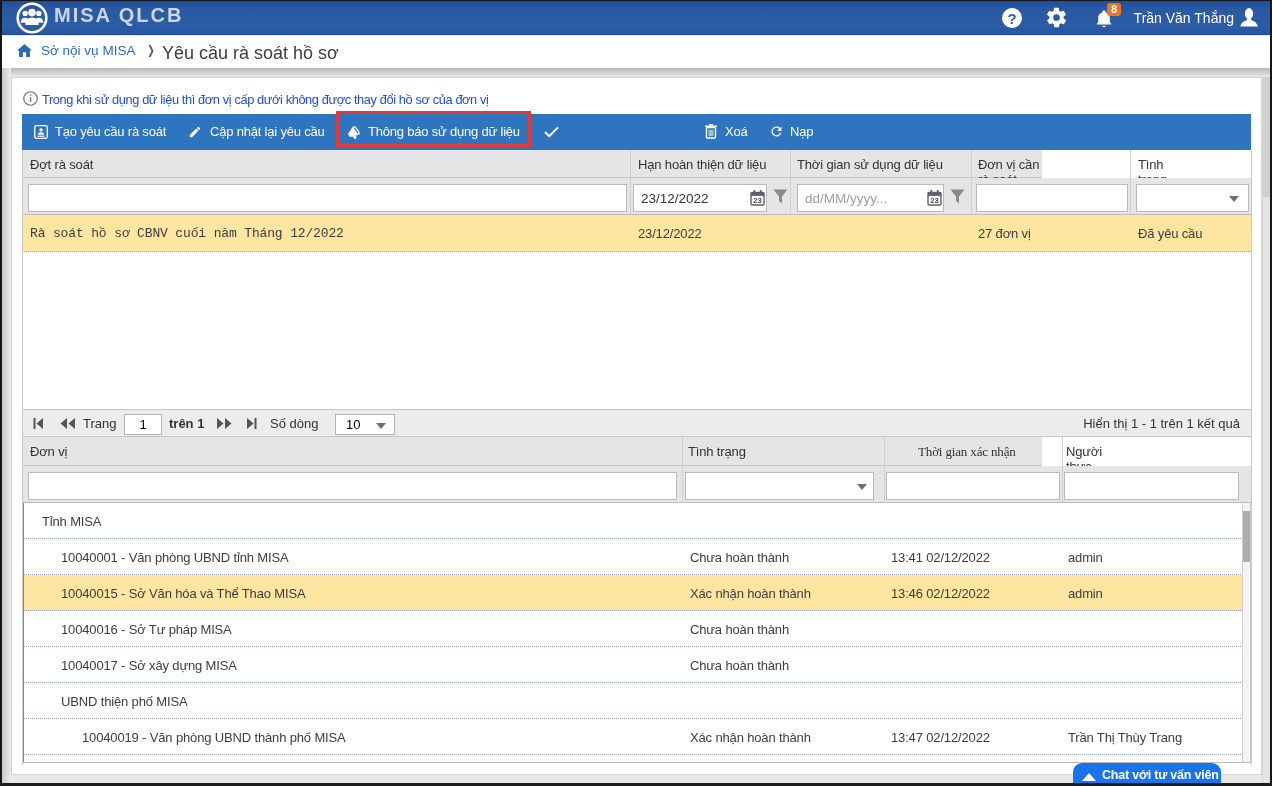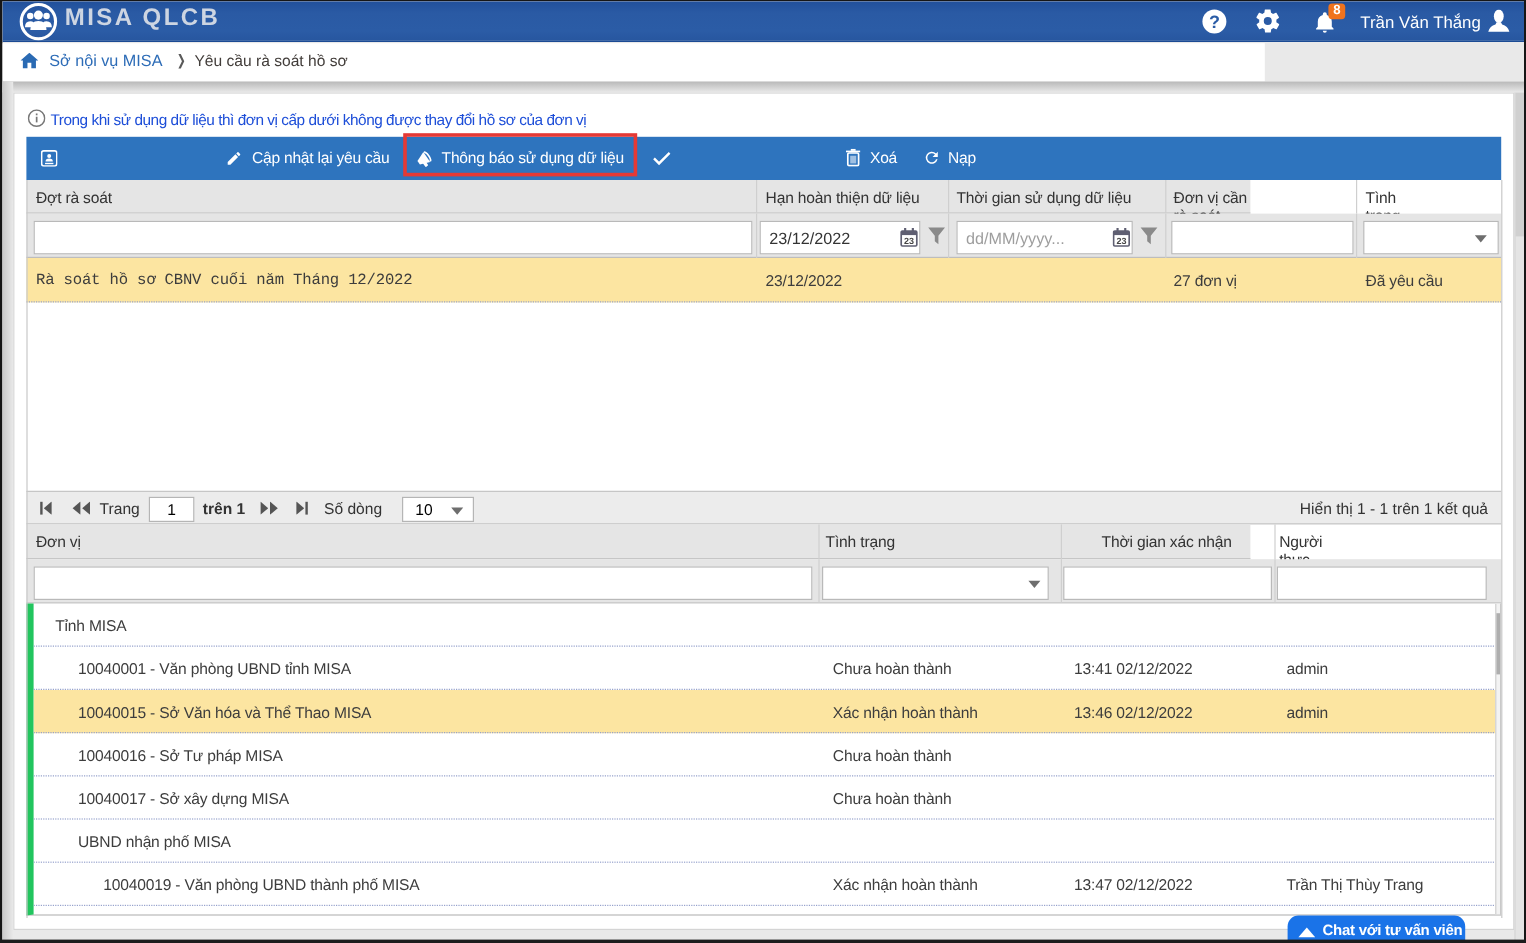--- a/index.html
+++ b/index.html
@@ -7,25 +7,25 @@
 body { font-family:"Liberation Sans", sans-serif; background:#161616; position:relative; }
 .window { position:absolute; left:2px; top:1px; width:1268px; height:783px; background:#e9e9e9; overflow:hidden; }
 
 .appbar { position:absolute; left:0; top:0; width:1268px; height:34px;
   background:linear-gradient(#21509b, #2a5aa4 30%, #2b5ca6 75%, #27569f); border-bottom:1px solid #1c4b94; }
 .logo { position:absolute; left:13px; top:0px; }
 .brand { position:absolute; left:52px; top:3px; font-size:20px; font-weight:bold; color:#cdd5e2; letter-spacing:2px; }
 .abicon { position:absolute; top:0; }
 .uname { position:absolute; right:36px; top:9px; font-size:14px; color:#fff; white-space:nowrap; }
 
-.crumb { position:absolute; left:0; top:35px; width:1052px; height:32px; background:#fff; }
+.crumb { position:absolute; left:0; top:35px; width:1268px; height:32px; background:#fff; }
 .crumb .home { position:absolute; left:15px; top:8px; }
 .crumb .lnk { position:absolute; left:39px; top:7px; font-size:13.5px; color:#2d6cb7; }
 .crumb .sep { position:absolute; left:144px; top:7px; font-size:12px; color:#5a5a5a; transform:scaleX(0.75); }
-.crumb .cur { position:absolute; left:160px; top:7px; font-size:13px; color:#423d3a; }
+.crumb .cur { position:absolute; left:160px; top:7px; font-size:18px; color:#423d3a; }
 
 .bodyarea { position:absolute; left:0; top:67px; width:1268px; height:716px; background:#e9e9e9; }
 .topshadow { position:absolute; left:0; top:0; width:1268px; height:9px; background:linear-gradient(#b9b9b9,#e9e9e9); }
 .leftshadow { position:absolute; left:0; top:0; width:9px; height:716px; background:linear-gradient(90deg,#c9c9c9,#e9e9e9); }
 .vsb { position:absolute; left:1260px; top:1px; width:8px; height:715px; background:#e4e4e4; border-left:1px solid #d6d6d6; }
 .vsb .thumb { position:absolute; left:0px; top:8px; width:7px; height:120px; background:#d0d0d0; }
 .panel { position:absolute; left:9px; top:9px; width:1251px; height:698px; background:#fff; border:1px solid #d4d4d4; }
 
 .info-ic { position:absolute; left:11px; top:13px; }
 .info-tx { position:absolute; left:30px; top:14px; font-size:12.8px; letter-spacing:-0.38px; color:#1d4ed8; }
@@ -109,20 +109,21 @@
       </svg>
       <div class="info-tx">Trong khi sử dụng dữ liệu thì đơn vị cấp dưới không được thay đổi hồ sơ của đơn vị</div>
 
       <div class="toolbar">
         <svg class="tbi" style="left:12px; top:11px;" width="14" height="14" viewBox="0 0 16 16">
           <rect x="0.8" y="0.8" width="14.4" height="14.4" rx="2" fill="none" stroke="#fff" stroke-width="1.5"></rect>
           <circle cx="8" cy="5.6" r="1.9" fill="#fff"></circle>
           <path d="M4.5 11 q0-2.8 3.5-2.8 q3.5 0 3.5 2.8 z" fill="#fff"></path>
           <rect x="4" y="12.2" width="8" height="1.3" fill="#fff"></rect>
         </svg>
+        <div class="tb" style="left:33px;">Tạo yêu cầu rà soát</div>
         <svg class="tbi" style="left:166px; top:11px;" width="14" height="14" viewBox="0 0 24 24">
           <path fill="#fff" d="M3 17.2V21h3.8L17.8 9.9l-3.7-3.7L3 17.2zM20.7 7a1 1 0 0 0 0-1.4l-2.3-2.3a1 1 0 0 0-1.4 0l-1.8 1.8 3.7 3.7L20.7 7z"></path>
         </svg>
         <div class="tb" style="left:188px;">Cập nhật lại yêu cầu</div>
         <div class="redbox"></div>
         <svg class="tbi" style="left:324px; top:10px;" width="16" height="16" viewBox="0 0 16 16">
           <g transform="rotate(-35 8 8)" fill="#fff">
             <path d="M1.8 6.2 L10 3 L10 13 L1.8 9.8 z"></path>
             <path d="M10.6 2.8 a2.1 5.2 0 0 1 0 10.4 l-0.55-1.5 a1.25 3.7 0 0 0 0-7.4 z"></path>
             <rect x="4.4" y="9.6" width="2.7" height="4.8" rx="0.7"></rect>
@@ -227,40 +228,40 @@
         <div class="pgbox" style="left:313px; top:3.5px; width:60px; height:21px;">
           <div style="position:absolute; left:10px; top:2px; font-size:13px;">10</div>
           <div class="arr" style="right:8px; top:8px;"></div>
         </div>
         <div class="pg" style="right:11px;">Hiển thị 1 - 1 trên 1 kết quả</div>
       </div>
 
       <div class="grid hdr" style="top:359px; height:29px;">
         <div class="hcell" style="left:8px;">Đơn vị</div>
         <div class="hcell" style="left:666px;">Tình trạng</div>
-        <div class="hcell" style="left:896px;">Thời gian xác nhận</div>
+        <div class="hcell" style="left:896px;font-family:Liberation Serif, serif;">Thời gian xác nhận</div>
         <div class="hcell" style="left:1044px;">Người thực hiện</div>
         <div class="vline" style="left:660px; height:29px;"></div>
         <div class="vline" style="left:862px; height:29px;"></div>
         <div class="vline" style="left:1040px; height:29px;"></div>
       </div>
 
       <div class="grid filter" style="top:388px; height:37px;">
         <div class="vline" style="left:660px; height:37px;"></div>
         <div class="vline" style="left:862px; height:37px;"></div>
         <div class="vline" style="left:1040px; height:37px;"></div>
         <div class="inp" style="left:6px; width:649px;"></div>
         <div class="inp" style="left:663px; width:189px;">
           <div class="arr" style="right:6px; top:11px;"></div>
         </div>
         <div class="inp" style="left:864px; width:174px;"></div>
         <div class="inp" style="left:1042px; width:175px;"></div>
       </div>
 
-      <div class="grid" style="top:425px; height:260px; border-left:6px solid #22c55e; border-right:1px solid #c9c9c9; border-bottom:1px solid #b9b9b9; background:#fff; overflow:hidden;">
+      <div class="grid" style="top:425px; height:260px; border-left:2px solid #22c55e; border-right:1px solid #c9c9c9; border-bottom:1px solid #b9b9b9; background:#fff; overflow:hidden;">
         <div class="row" style="top:0px;">
             <div class="cell" style="left:18px;">Tỉnh MISA</div>
             <div class="dotline" style="bottom:0;"></div>
           </div>
         <div class="row" style="top:36px;">
           <div class="cell" style="left:37px;">10040001 - Văn phòng UBND tỉnh MISA</div>
           <div class="cell" style="left:666px;">Chưa hoàn thành</div>
           <div class="cell" style="left:867px;">13:41 02/12/2022</div>
           <div class="cell" style="left:1044px;">admin</div>
           <div class="dotline" style="bottom:0;"></div>
@@ -276,21 +277,21 @@
           <div class="cell" style="left:37px;">10040016 - Sở Tư pháp MISA</div>
           <div class="cell" style="left:666px;">Chưa hoàn thành</div>
           <div class="dotline" style="bottom:0;"></div>
         </div>
         <div class="row" style="top:144px;">
           <div class="cell" style="left:37px;">10040017 - Sở xây dựng MISA</div>
           <div class="cell" style="left:666px;">Chưa hoàn thành</div>
           <div class="dotline" style="bottom:0;"></div>
         </div>
         <div class="row" style="top:180px;">
-            <div class="cell" style="left:37px;">UBND nhận phố MISA</div>
+            <div class="cell" style="left:37px;">UBND thiện phố MISA</div>
             <div class="dotline" style="bottom:0;"></div>
           </div>
         <div class="row" style="top:216px;">
           <div class="cell" style="left:58px;">10040019 - Văn phòng UBND thành phố MISA</div>
           <div class="cell" style="left:666px;">Xác nhận hoàn thành</div>
           <div class="cell" style="left:867px;">13:47 02/12/2022</div>
           <div class="cell" style="left:1044px;">Trần Thị Thùy Trang</div>
           <div class="dotline" style="bottom:0;"></div>
         </div>
 

